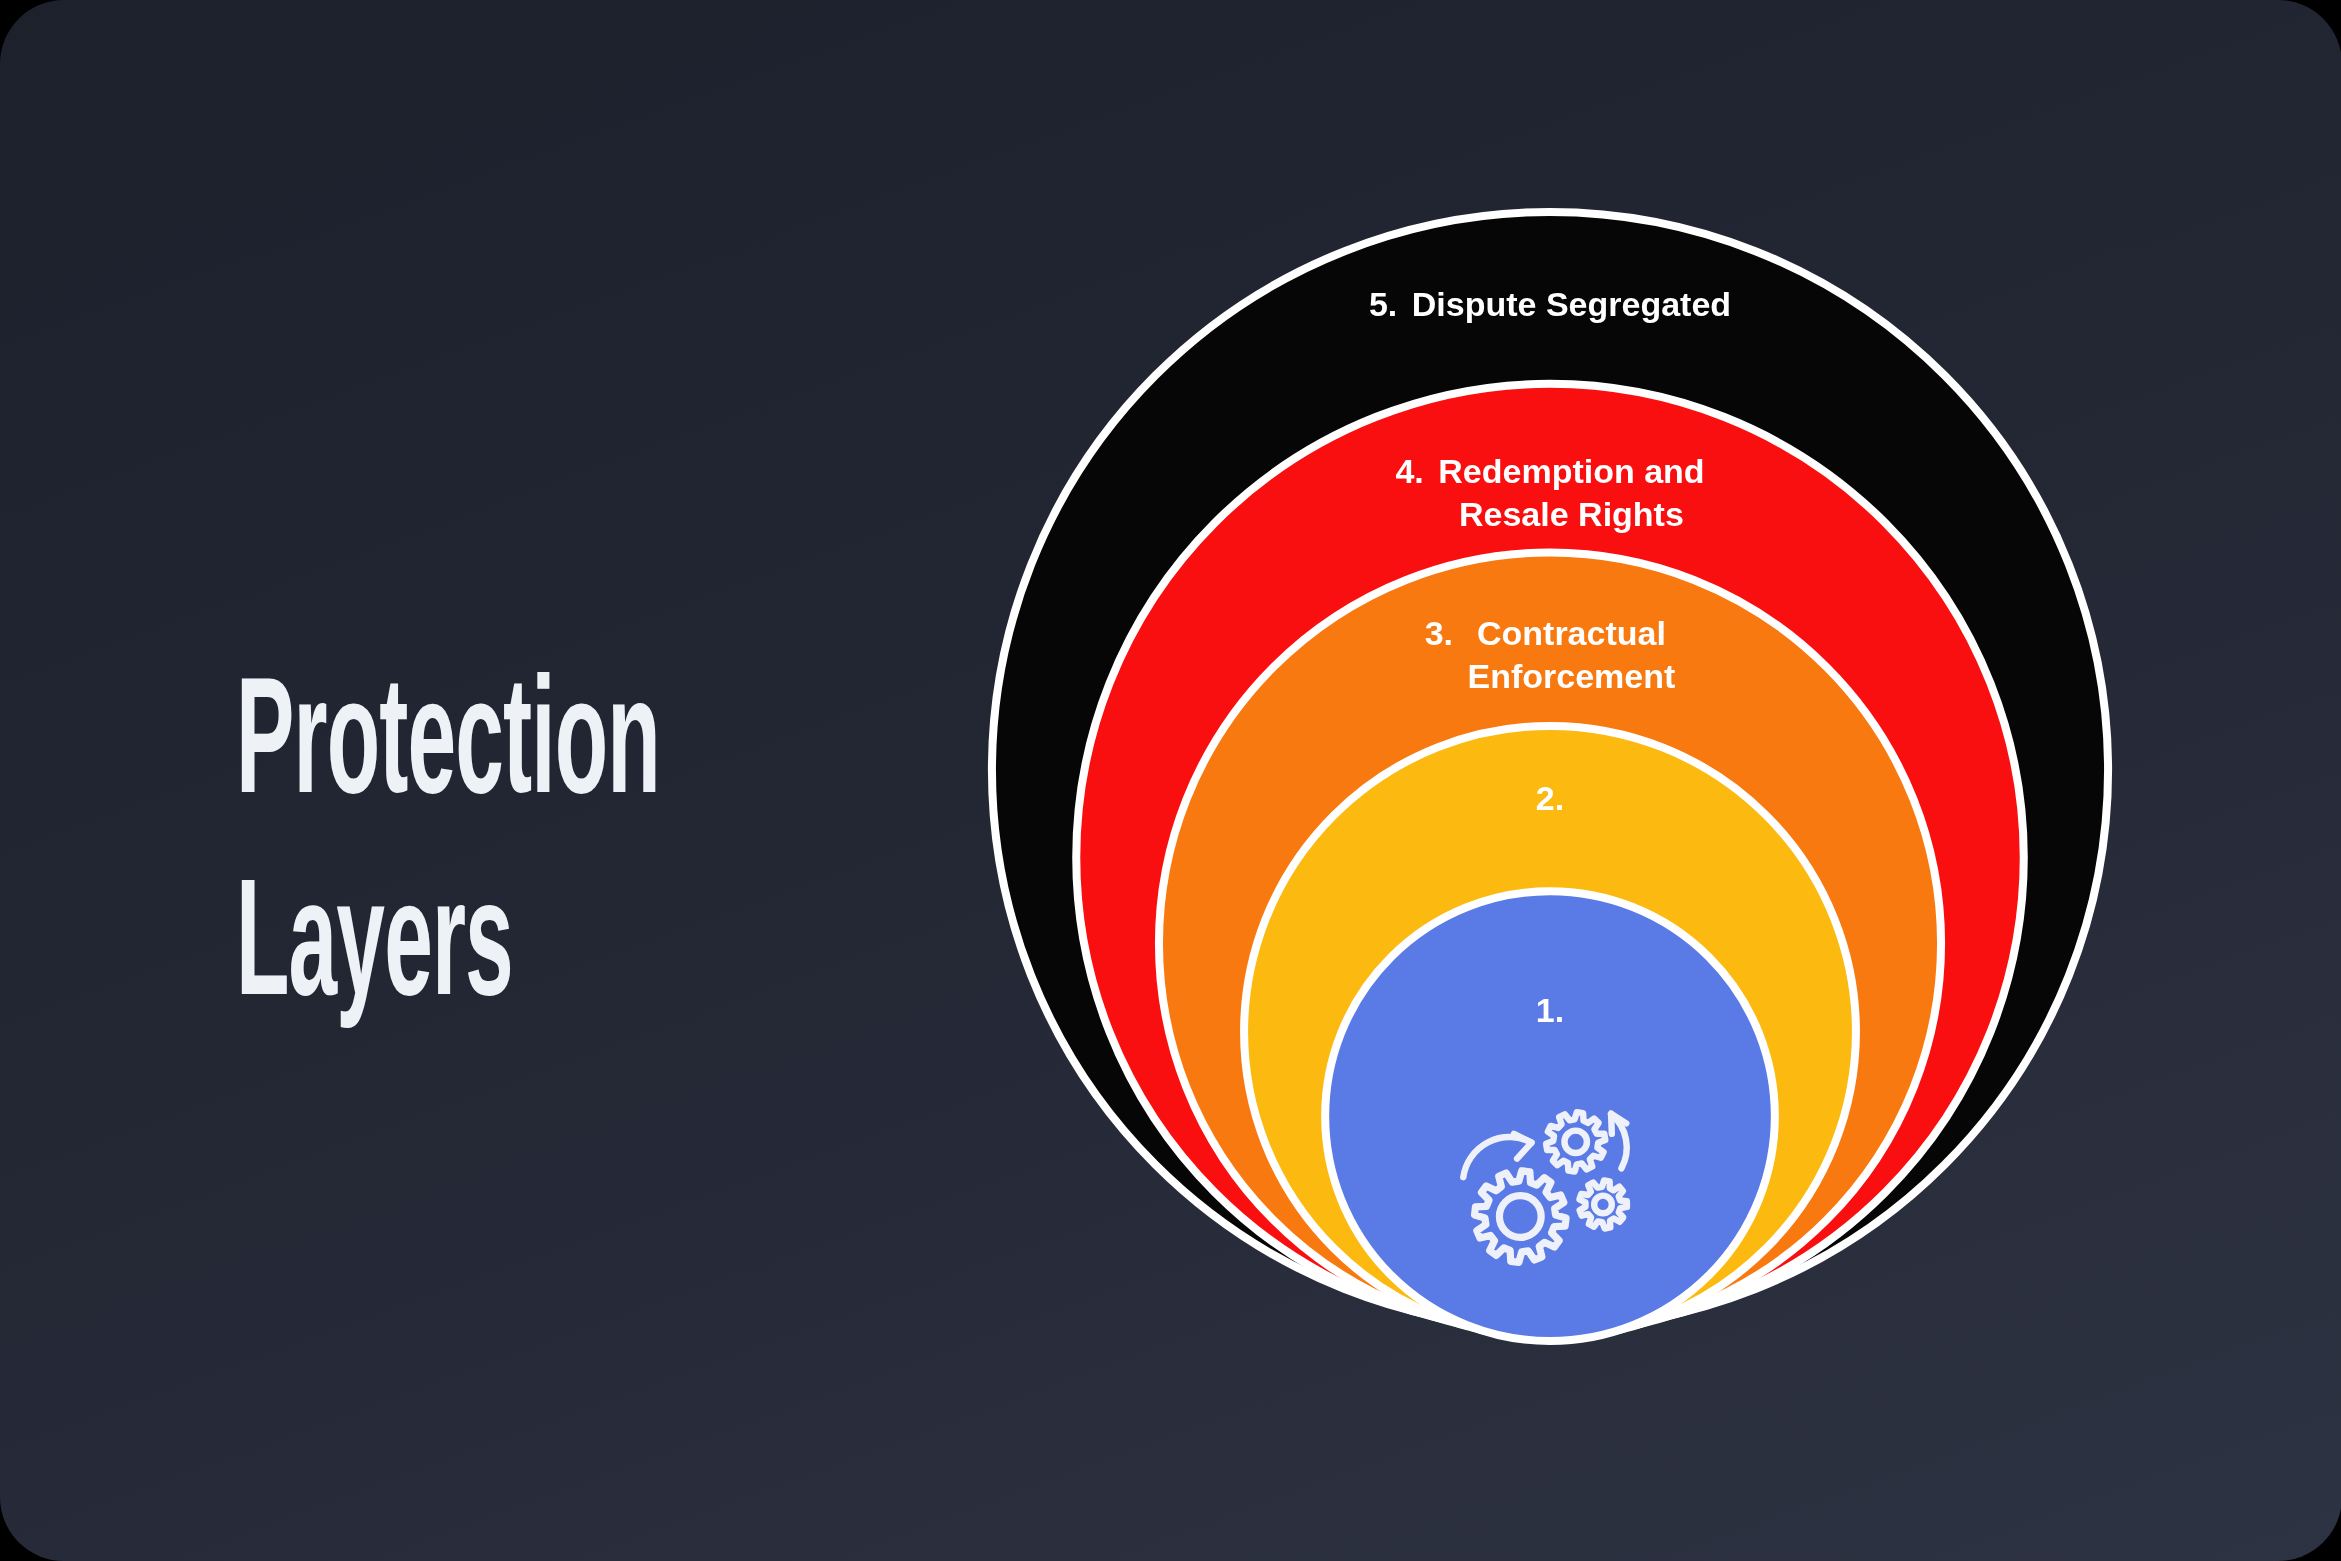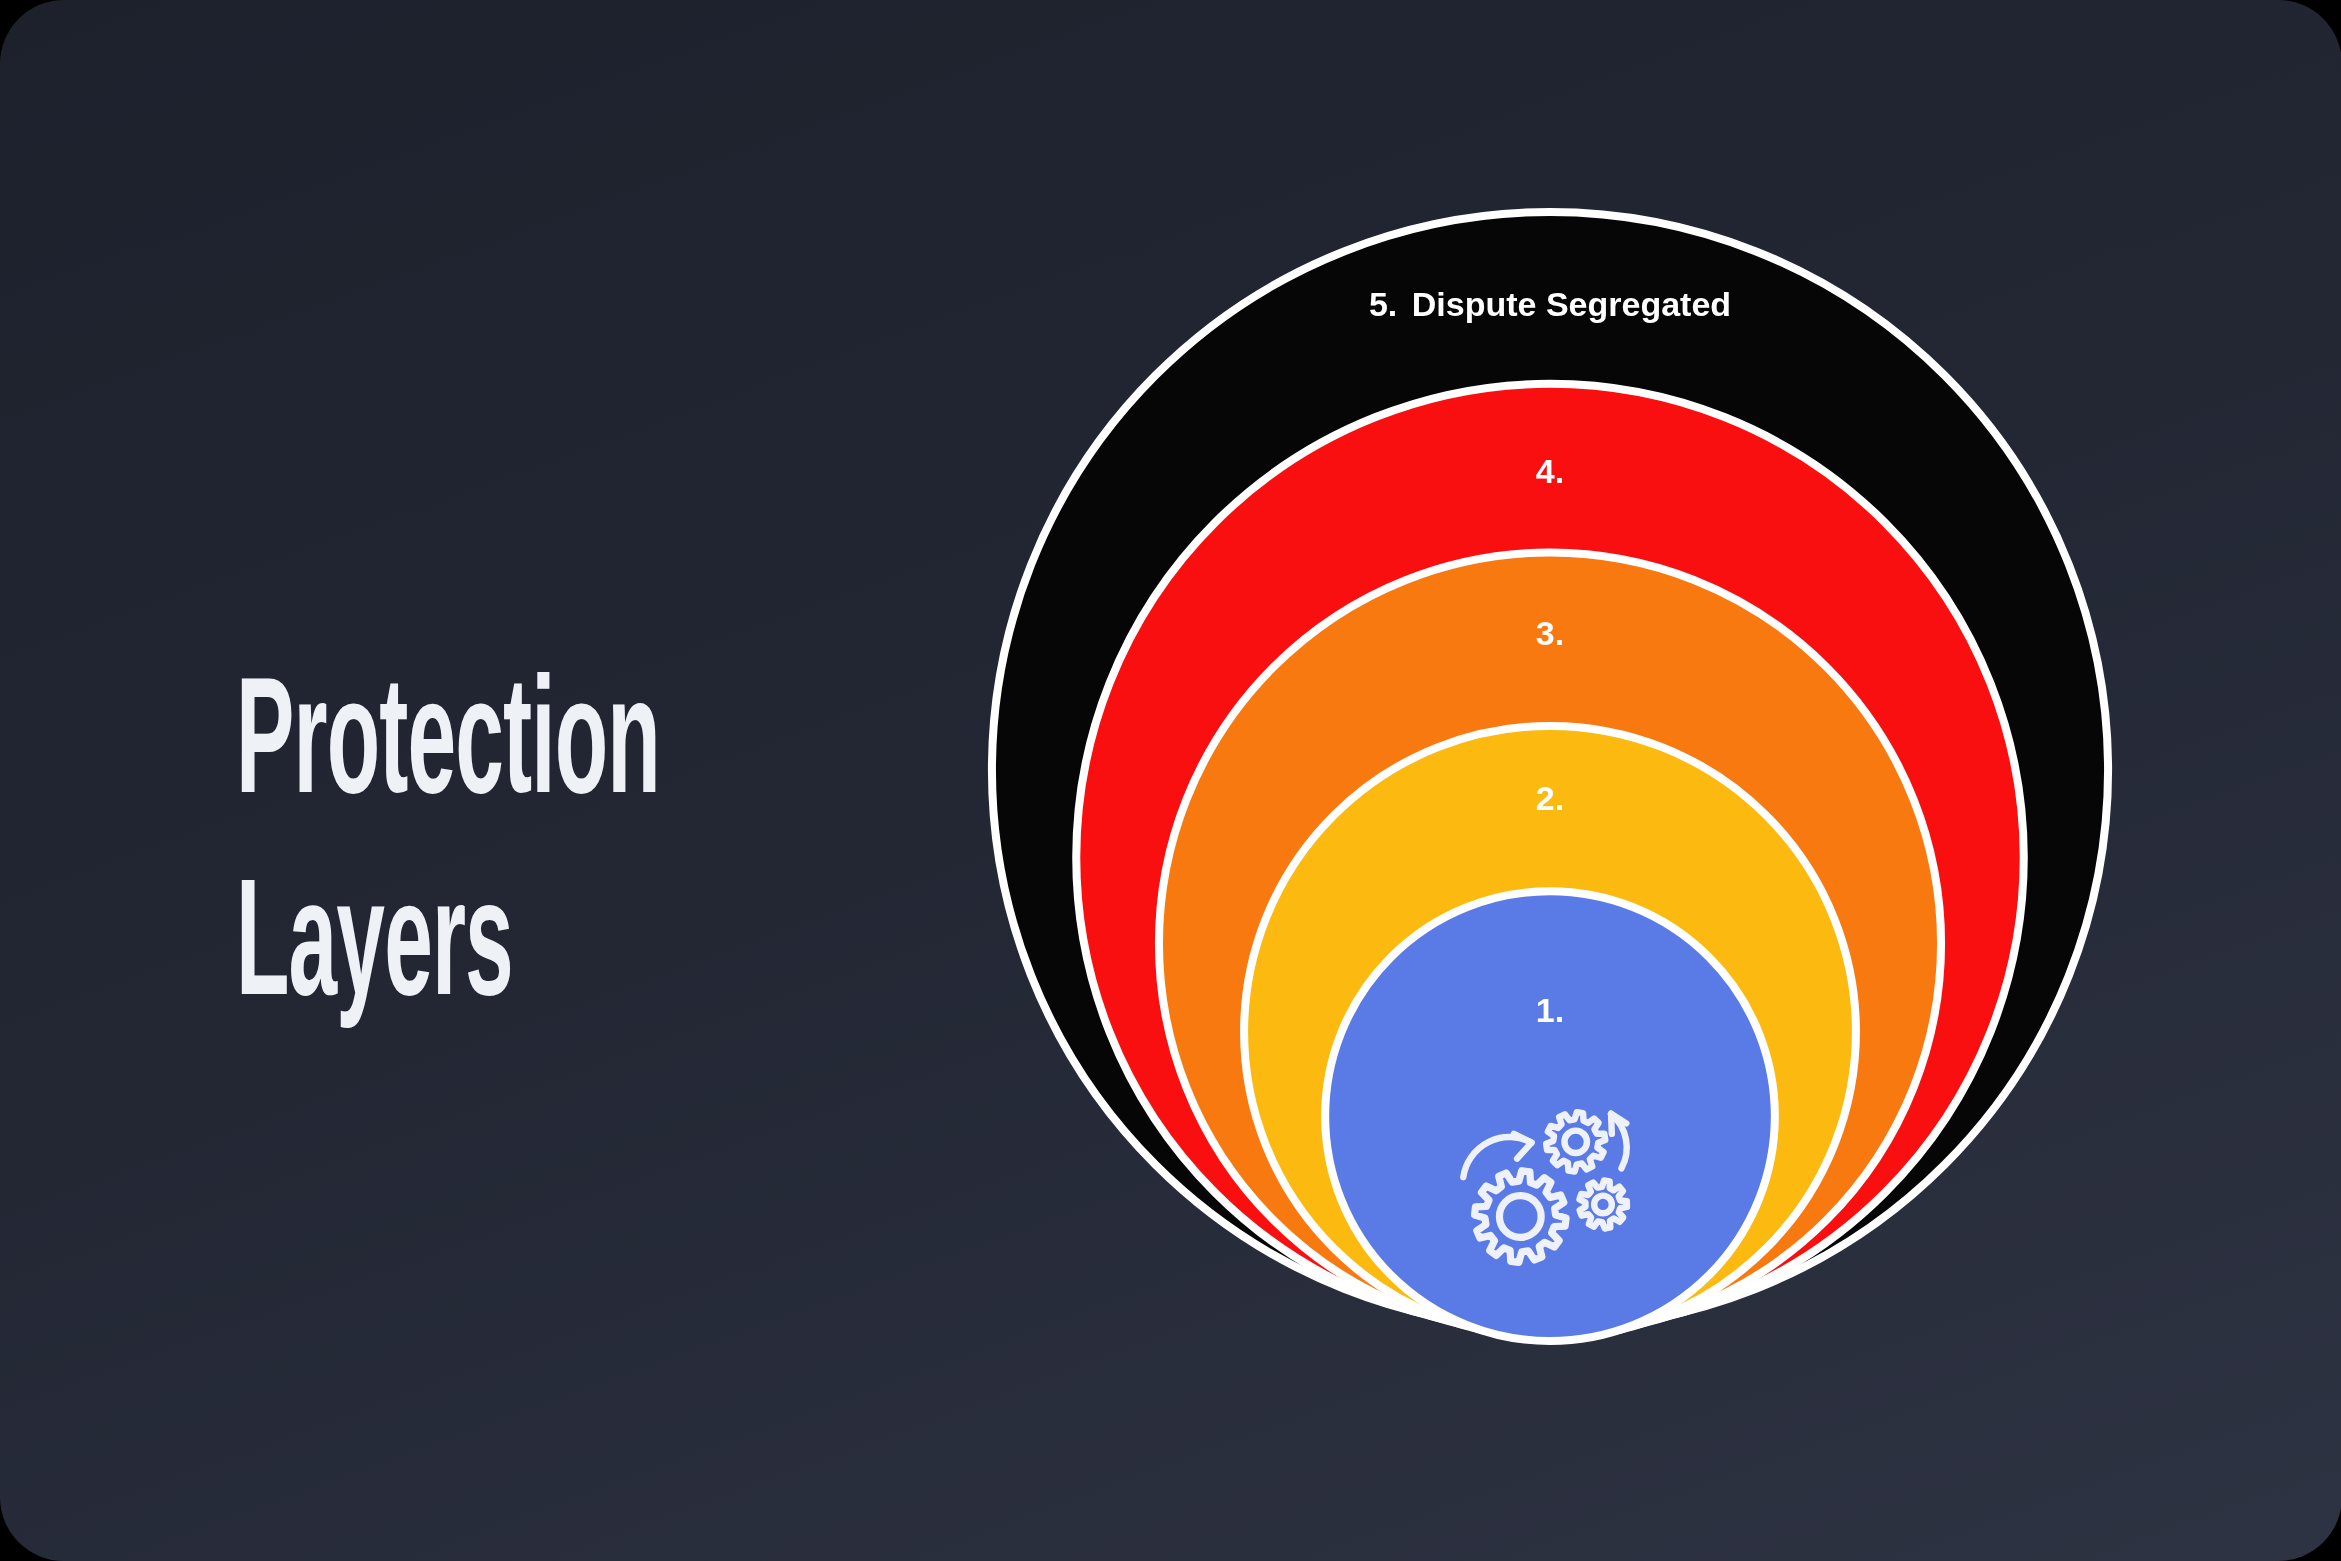--- a/index.html
+++ b/index.html
@@ -55,23 +55,27 @@
       <polyline points="2025,1399 2006,1387 2007,1412" stroke-width="8"></polyline>
     </g>
   </svg>
 
   <div class="ring-label l5">
     <span class="num">5.</span>
     <span class="txt">Dispute Segregated</span>
   </div>
   <div class="ring-label l4">
     <span class="num">4.</span>
+    <span class="txt">Redemption and
+Resale Rights</span>
   </div>
   <div class="ring-label l3">
     <span class="num">3.</span>
+    <span class="txt">Contractual
+Enforcement</span>
   </div>
   <div class="ring-label l2">
     <span class="num">2.</span>
   </div>
   <div class="ring-label l1">
     <span class="num">1.</span>
   </div>
 
 </div>
 

